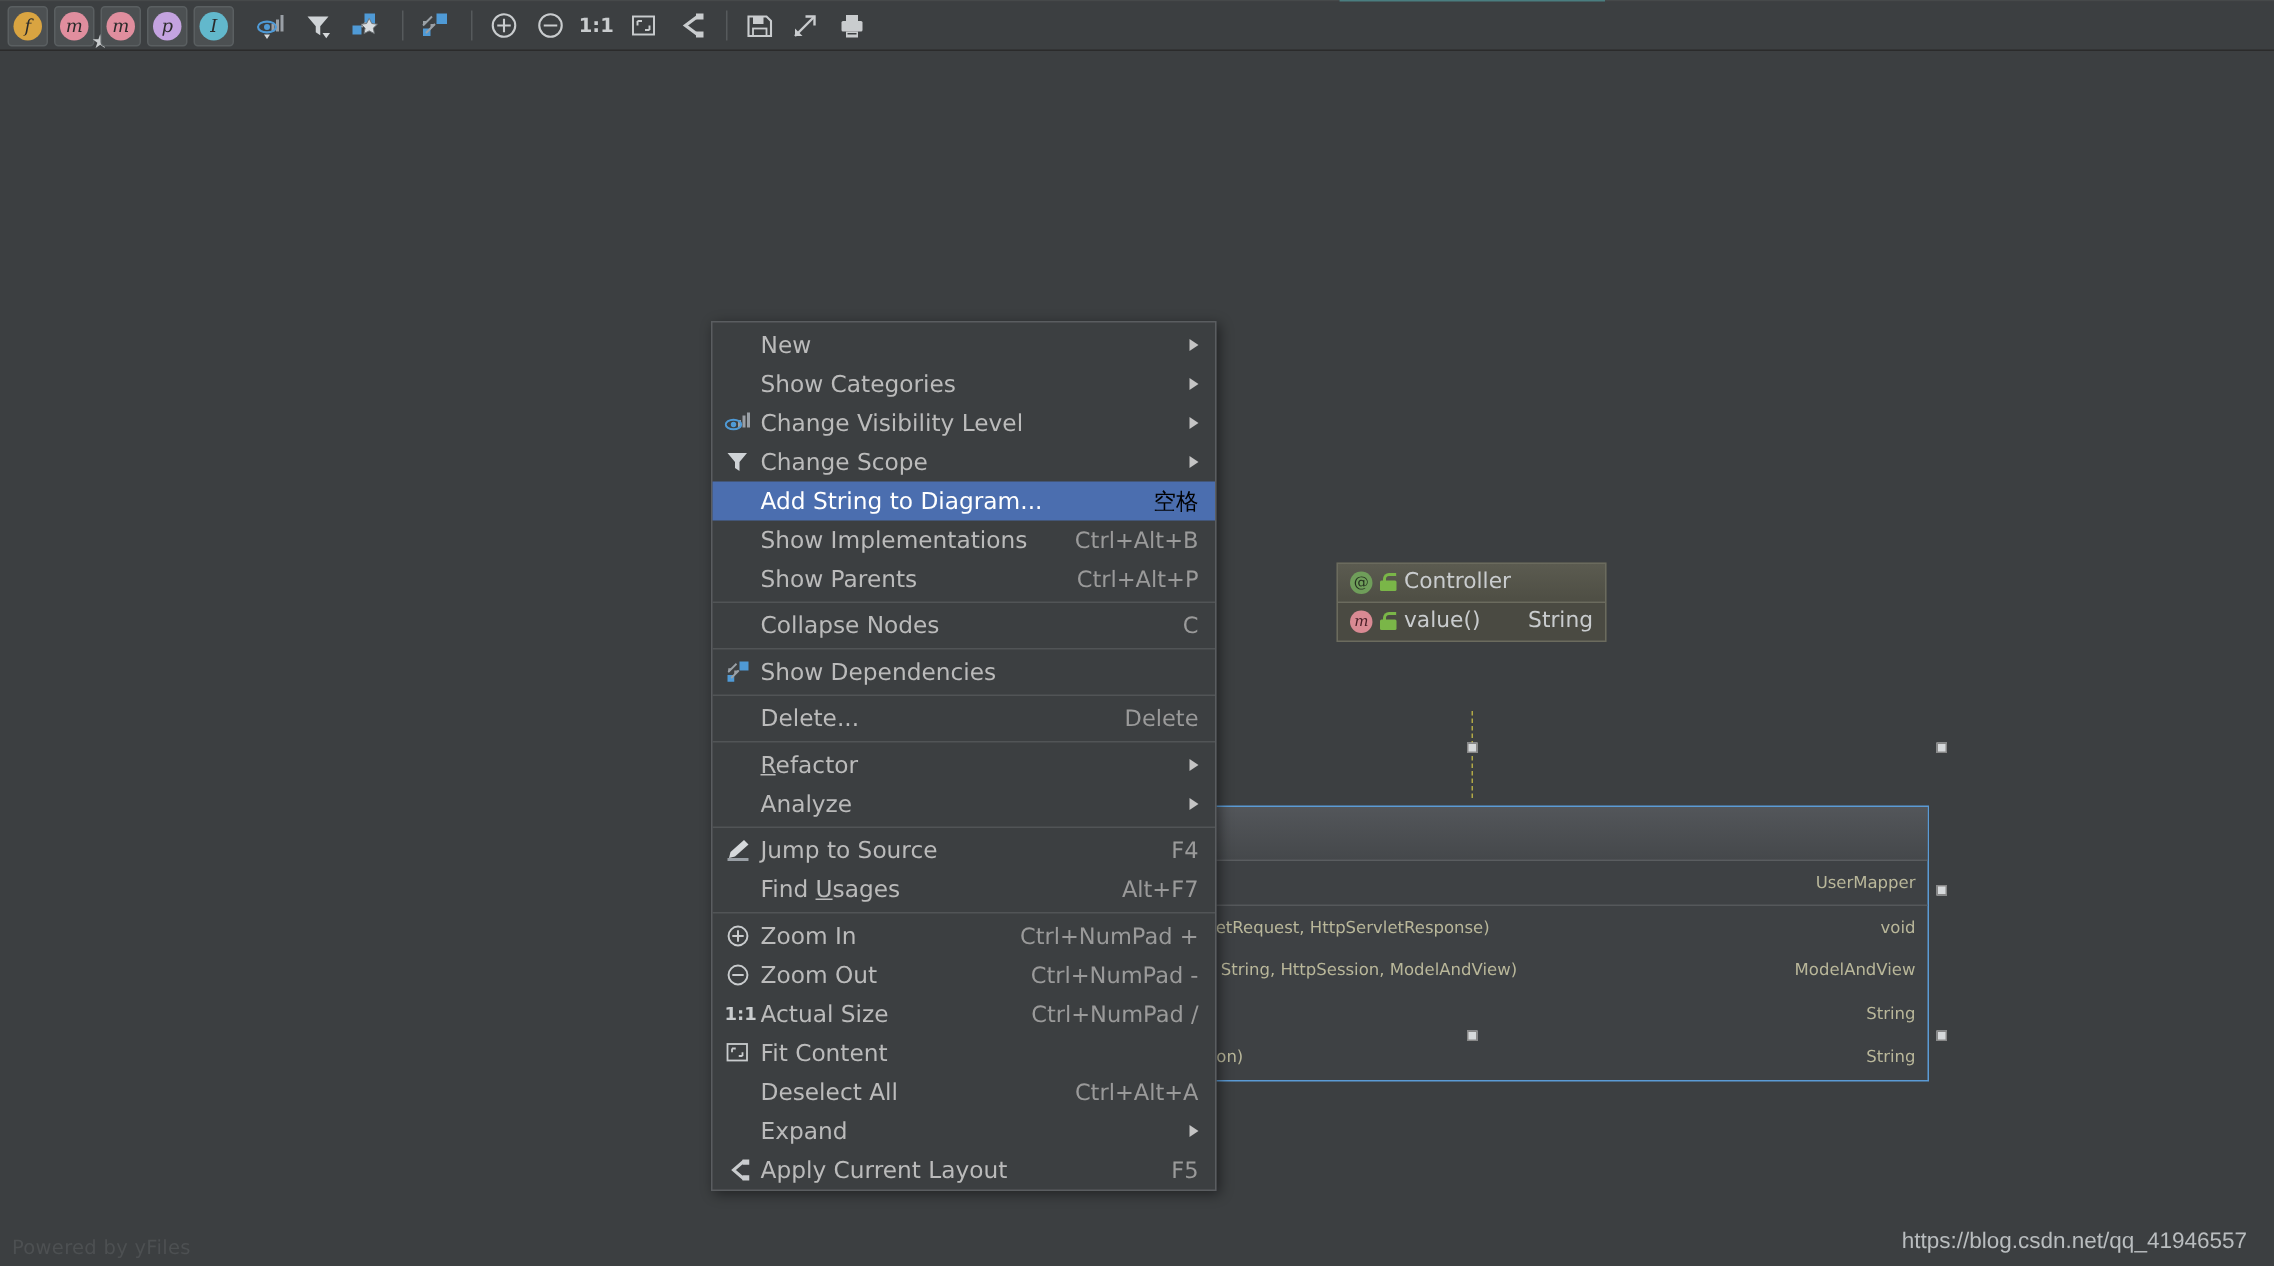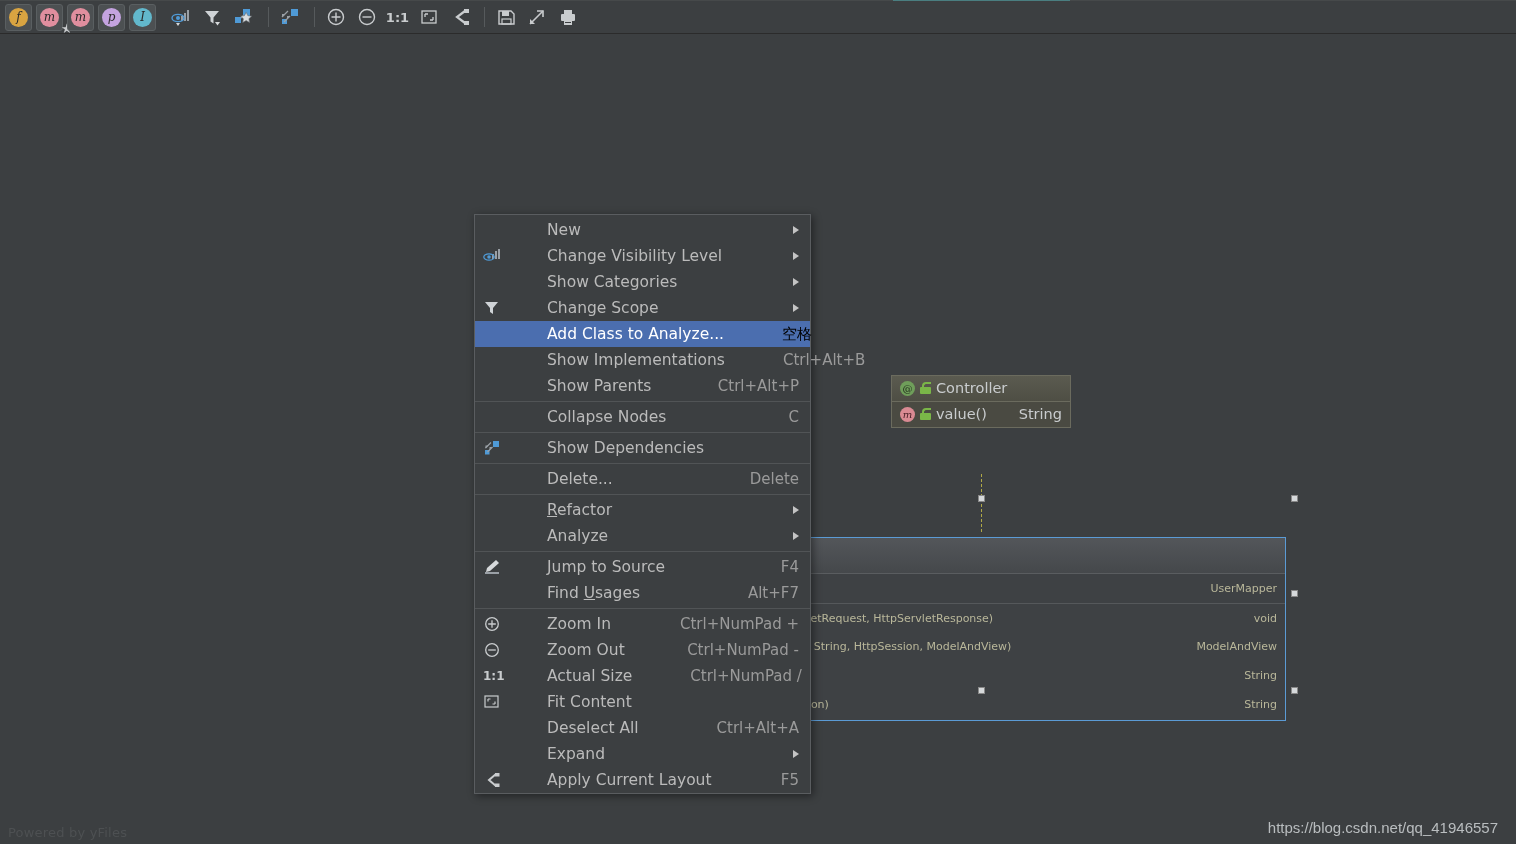--- a/index.html
+++ b/index.html
@@ -244,21 +244,20 @@
     font-size: 15.5px;
     color: #bbbbbb;
   }
   .ctx-item {
     height: 26px;
     display: flex;
     align-items: center;
     padding: 0 11px 0 8px;
     position: relative;
     white-space: nowrap;
-    gap: 40px;
   }
   .ctx-item.sel {
     background: #4b6eaf;
     color: #ffffff;
   }
   .ctx-ico {
     width: 22px; height: 18px;
     flex: none;
     display: flex;
     align-items: center;
@@ -504,52 +503,52 @@
 
   <div class="ctx">
 
     <div class="ctx-item">
       <span class="ctx-ico"></span>
       <span class="ctx-label">New</span>
       <span class="ctx-arrow"></span>
     </div>
 
     <div class="ctx-item">
+      <span class="ctx-ico"></span>
+      <span class="ctx-label">Show Categories</span>
+      <span class="ctx-arrow"></span>
+    </div>
+
+    <div class="ctx-item">
       <span class="ctx-ico">
         <svg width="20" height="16" viewBox="0 0 20 16">
           <rect x="9" y="6" width="2" height="5" fill="#9aa0a6"></rect>
           <rect x="12" y="3" width="2" height="8" fill="#9aa0a6"></rect>
           <rect x="15" y="1" width="2" height="10" fill="#9aa0a6"></rect>
           <ellipse cx="6" cy="9" rx="5.2" ry="3.2" fill="none" stroke="#4f9ad6" stroke-width="1.3"></ellipse>
           <circle cx="6" cy="9" r="1.8" fill="#4f9ad6"></circle>
         </svg>
       </span>
       <span class="ctx-label">Change Visibility Level</span>
       <span class="ctx-arrow"></span>
     </div>
 
     <div class="ctx-item">
-      <span class="ctx-ico"></span>
-      <span class="ctx-label">Show Categories</span>
-      <span class="ctx-arrow"></span>
-    </div>
-
-    <div class="ctx-item">
       <span class="ctx-ico">
         <svg width="20" height="16" viewBox="0 0 20 16">
           <path d="M2 2 h13 l-5 6 v6 l-3 -2 v-4 z" fill="#cfd3d6"></path>
         </svg>
       </span>
       <span class="ctx-label">Change Scope</span>
       <span class="ctx-arrow"></span>
     </div>
 
     <div class="ctx-item sel">
       <span class="ctx-ico"></span>
-      <span class="ctx-label">Add Class to Analyze...</span>
+      <span class="ctx-label">Add String to Diagram...</span>
       <span class="ctx-accel">空格</span>
     </div>
 
     <div class="ctx-item">
       <span class="ctx-ico"></span>
       <span class="ctx-label">Show Implementations</span>
       <span class="ctx-accel">Ctrl+Alt+B</span>
     </div>
 
     <div class="ctx-item">

